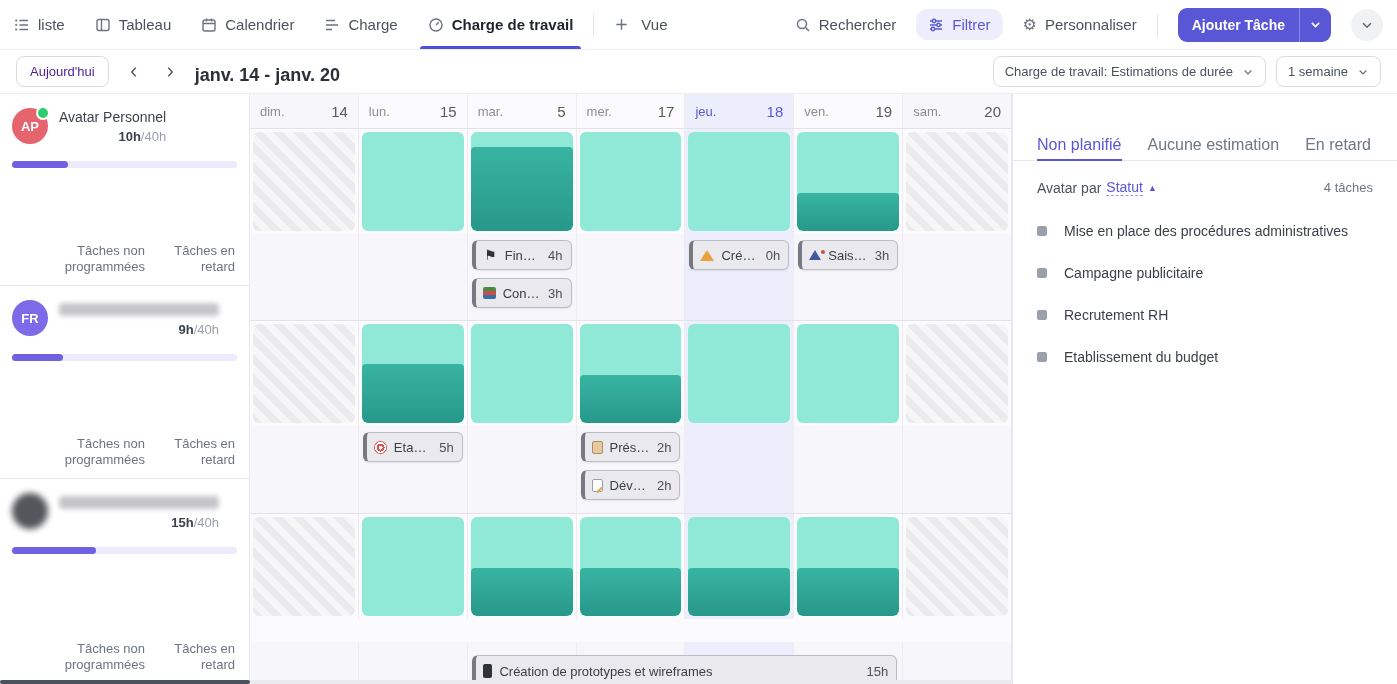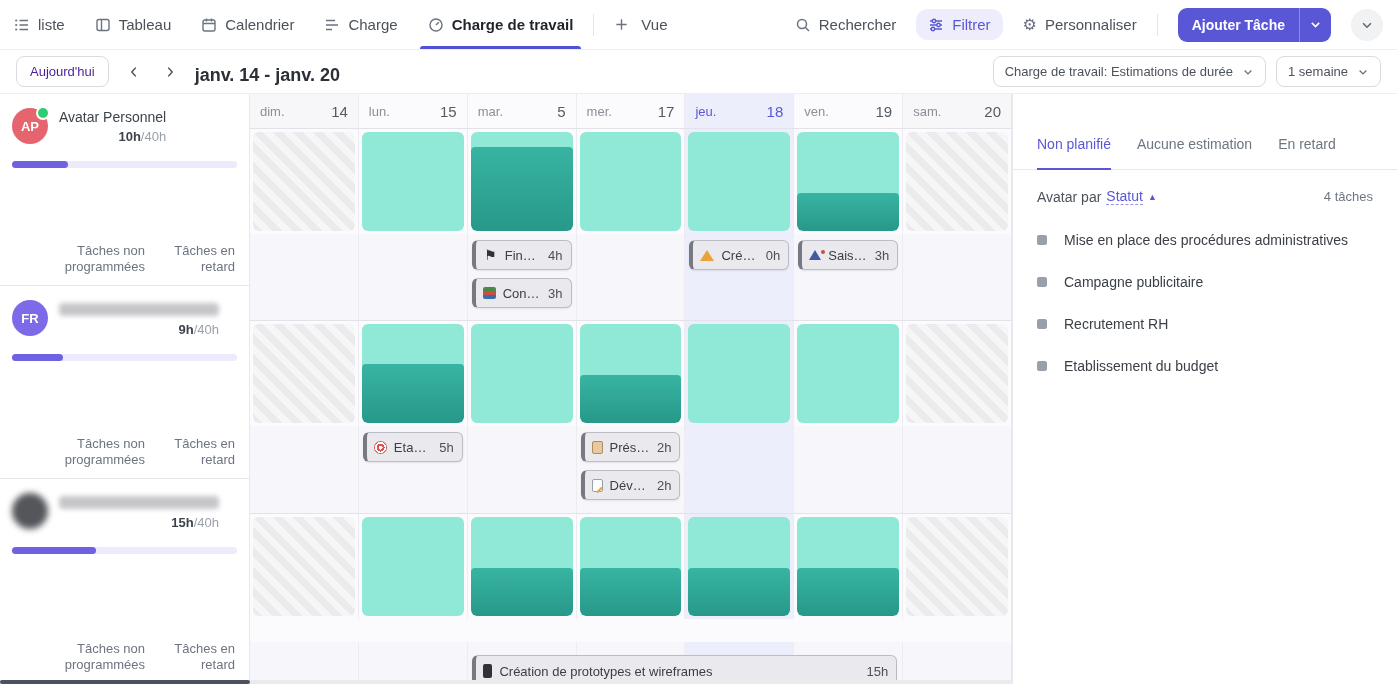--- a/index.html
+++ b/index.html
@@ -140,21 +140,21 @@
   .panel { width:385px; flex:none; border-left:1px solid #e7e7ec; background:#fff;
     padding:20px 24px 0; display:flex; flex-direction:column; }
   .panel-head { display:flex; align-items:center; }
   .panel-title { font-size:20px; color:#2b2f36; font-weight:600; }
   .panel-head-right { margin-left:auto; display:flex; gap:16px; align-items:center;
     color:#8b93a1; font-size:14px; }
   .panel-head-right .icn { width:17px; height:17px; cursor:pointer; }
   .hide-link { cursor:pointer; }
   .panel-tabs { display:flex; gap:26px; margin:22px -24px 0; padding:0 24px;
     border-bottom:1px solid #e8e8ee; }
-  .ptab { padding-bottom:16px; font-size:14px; color:#6d7683; cursor:pointer;
+  .ptab { padding-bottom:5px; font-size:16px; color:#6d7683; cursor:pointer;
     border-bottom:2px solid transparent; margin-bottom:-1px; white-space:nowrap; }
   .ptab.active { color:#5a57d6; border-bottom-color:#5a57d6; }
   .sort-row { display:flex; align-items:center; margin-top:18px; font-size:14px; color:#4c525b; }
   .sort-val { color:#5a57d6; border-bottom:1px dashed #9b95e8; margin-left:5px; cursor:pointer; }
   .sort-caret { color:#5a57d6; font-size:9px; margin-left:5px; }
   .sort-count { margin-left:auto; color:#6d7683; font-size:13px; }
   .task-list { margin-top:14px; }
   .task-item { display:flex; align-items:center; gap:17px; height:42px; font-size:14px;
     color:#3a3f46; cursor:pointer; }
   .task-bullet { width:10px; height:10px; flex:none; border-radius:2px; background:#9aa0aa; }

